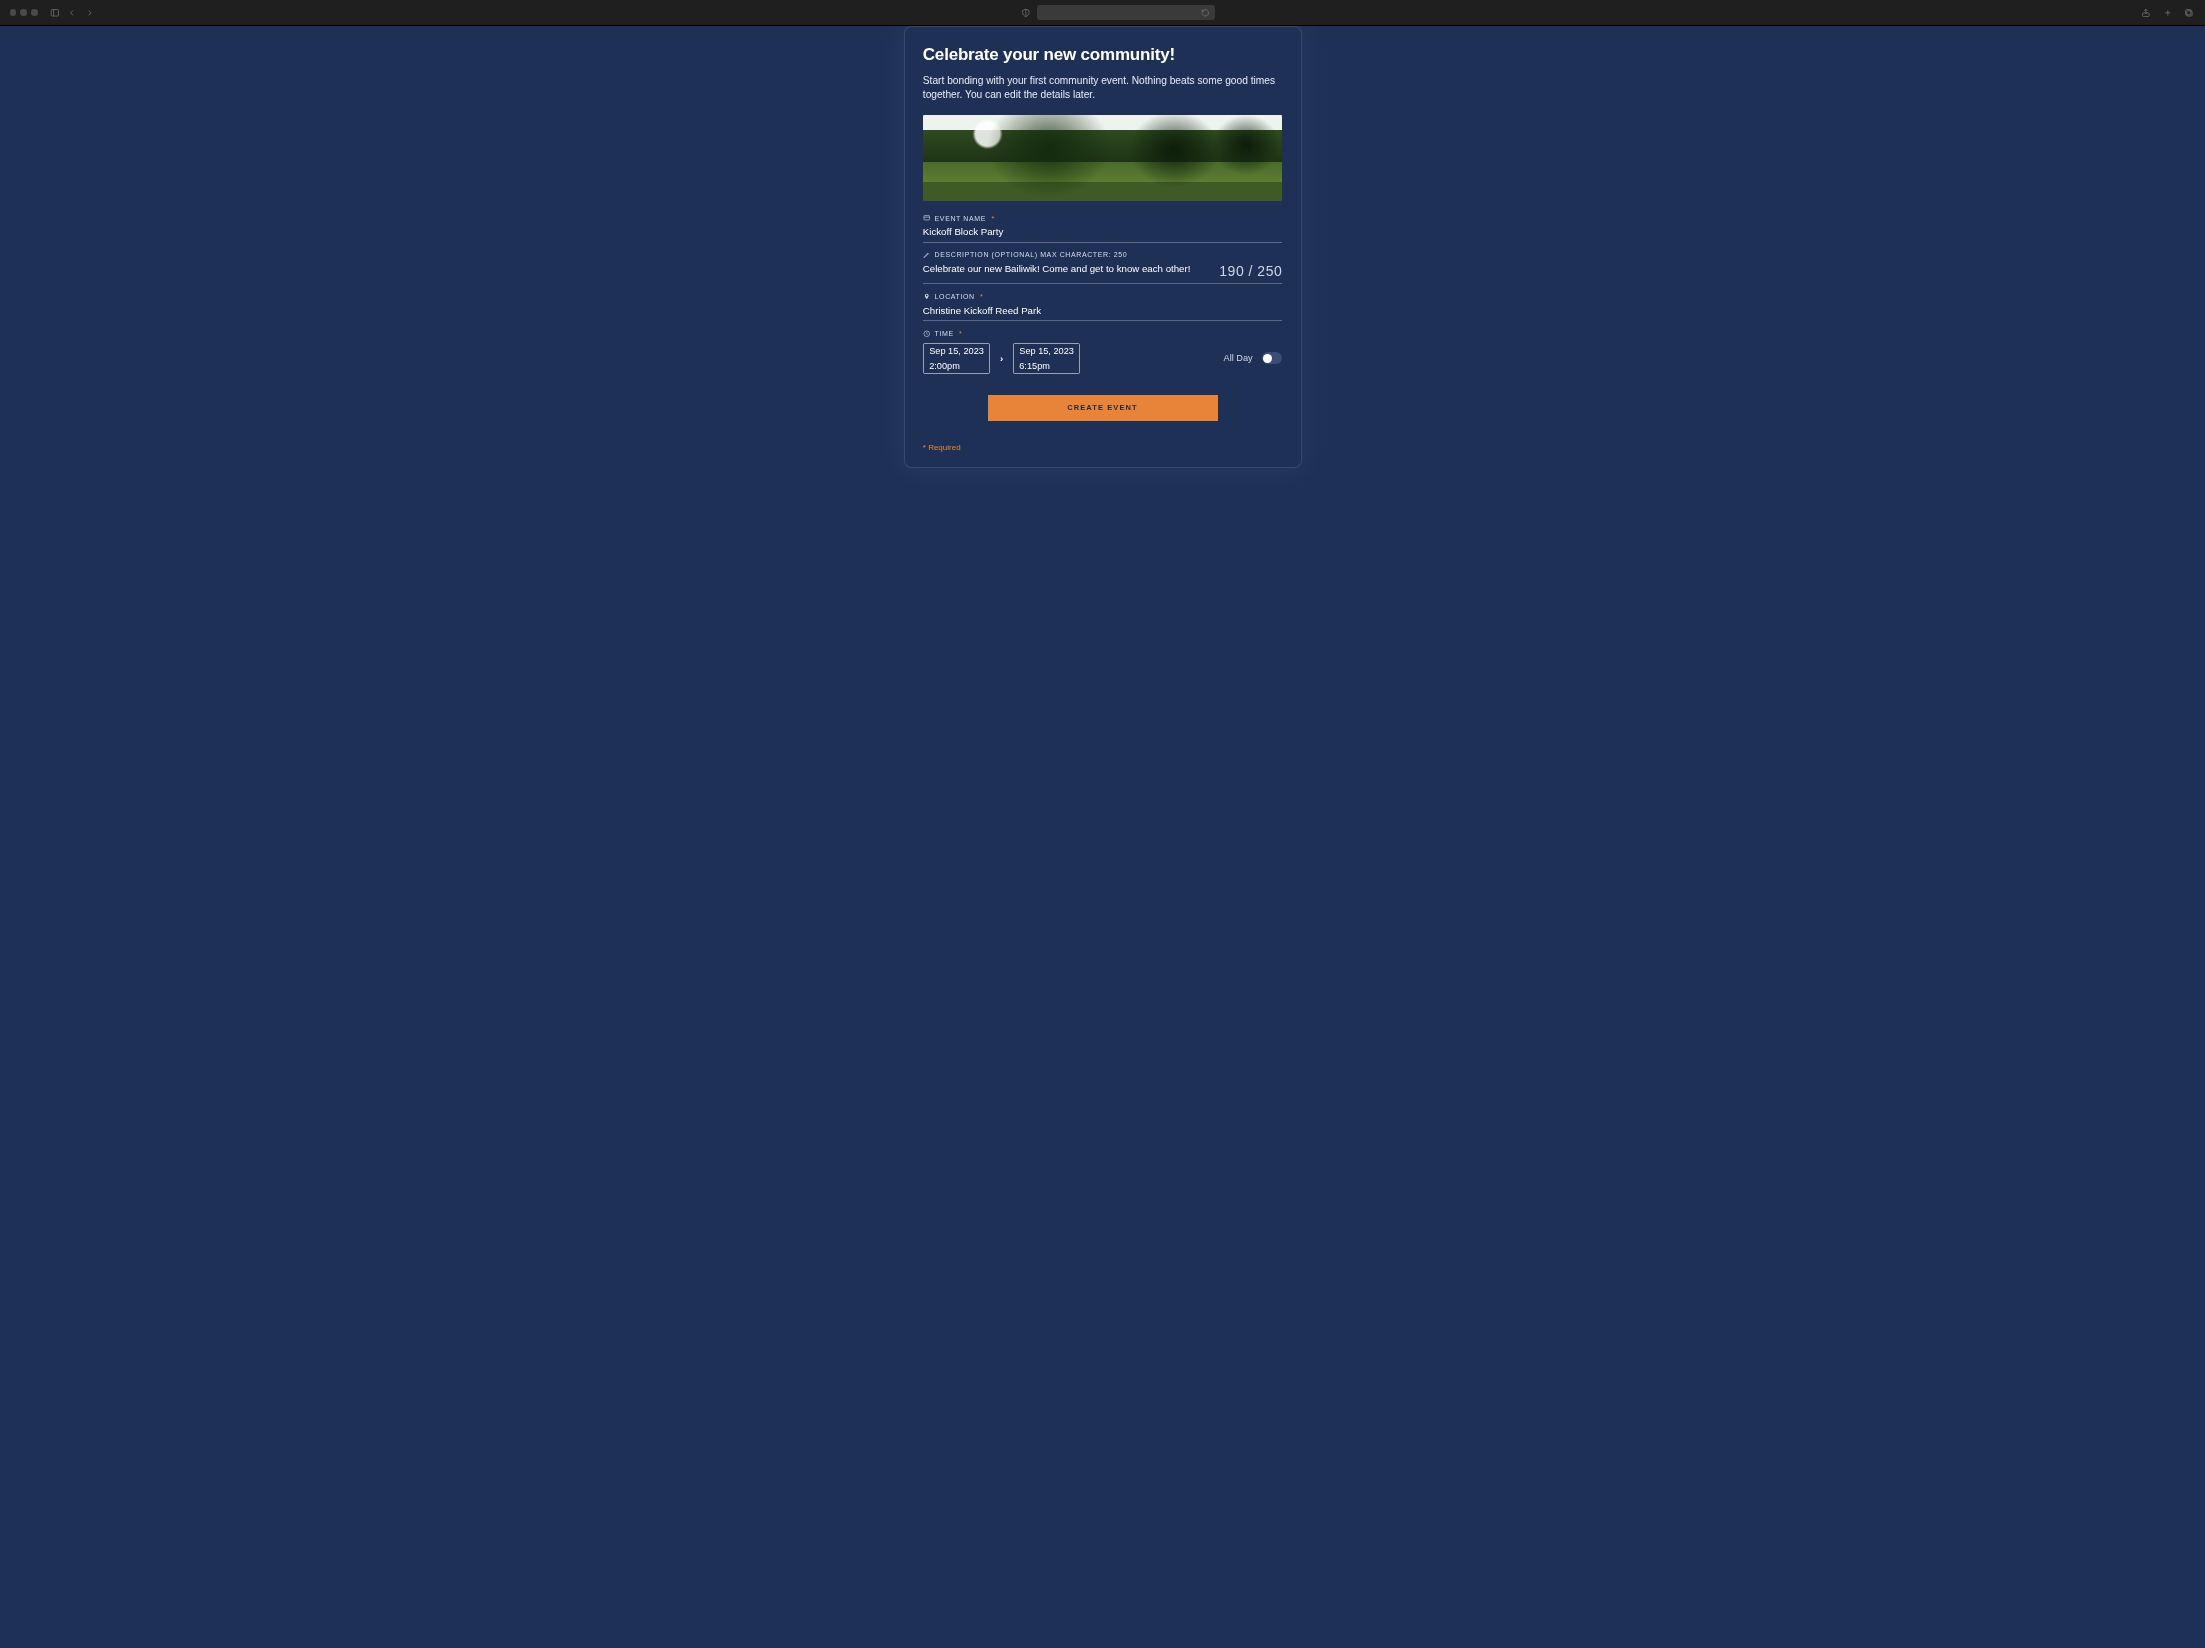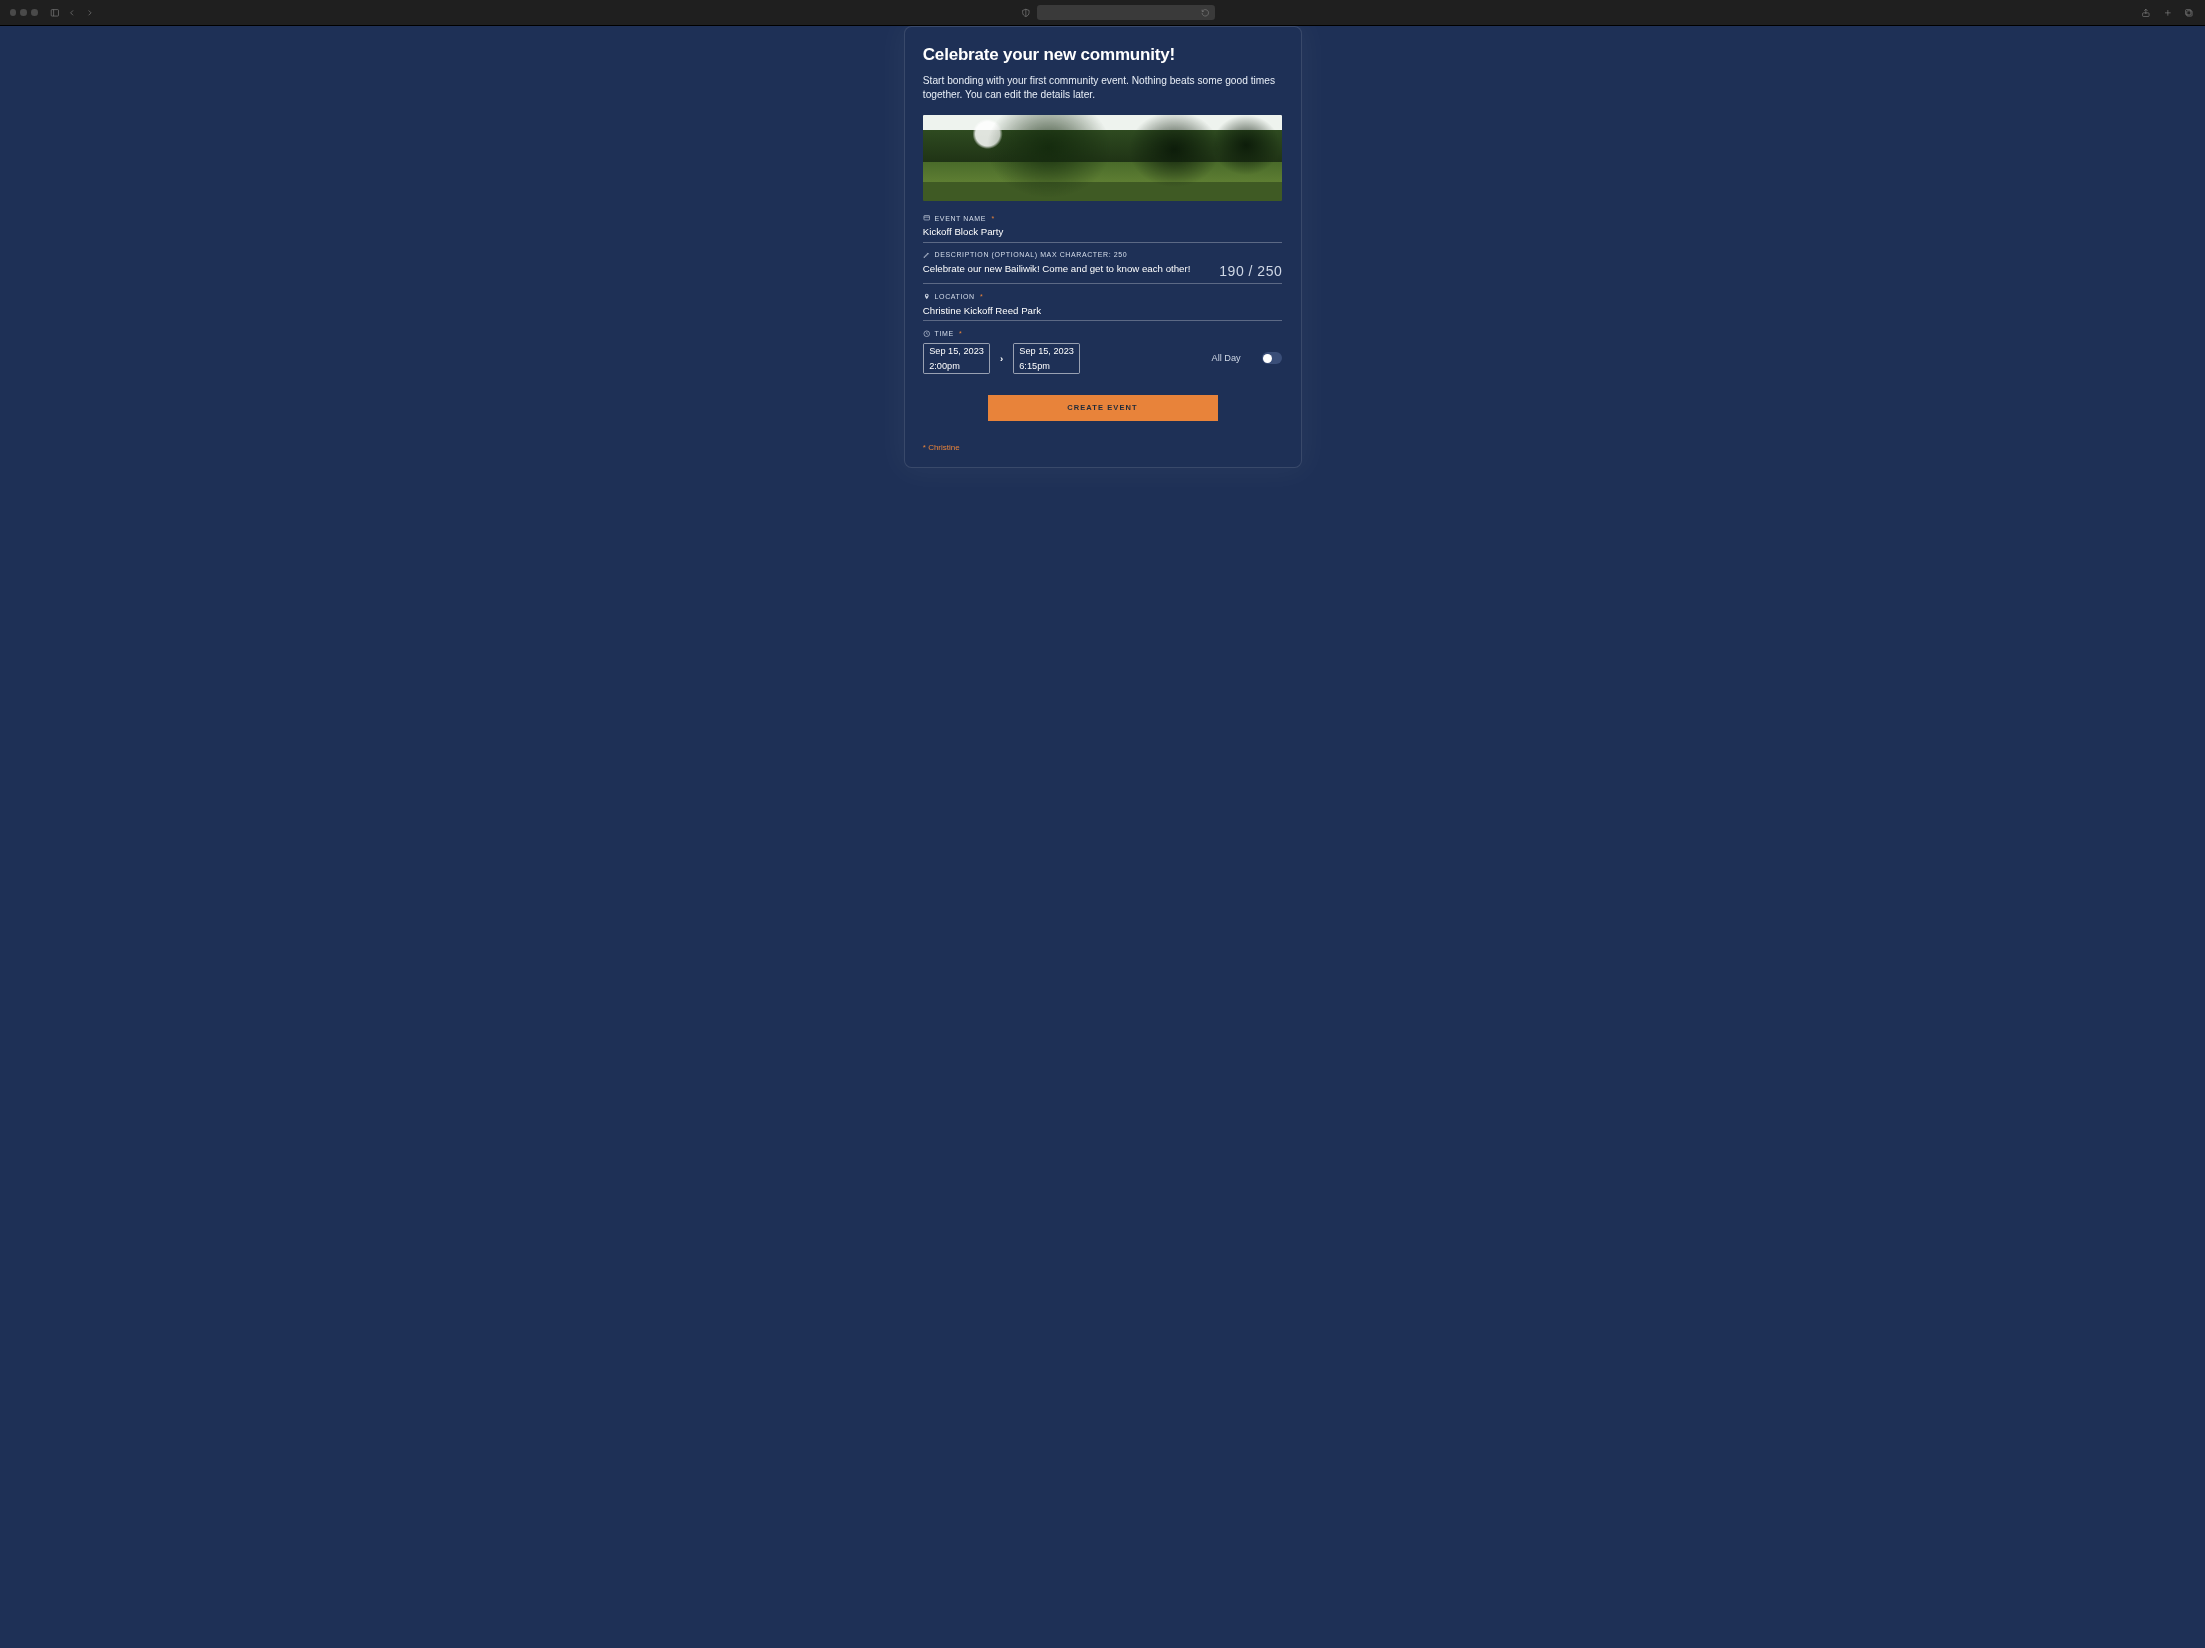--- a/index.html
+++ b/index.html
@@ -126,21 +126,21 @@
     display:flex; gap:5.4px;
     font-size:9.2px;
     flex-direction:column;
   }
   .dt-box .d { }
   .dt-box .t { }
   .arrow { color:#fff; font-size:9.7px; font-weight:600; }
 
   .allday {
     margin-left:auto;
-    display:flex; align-items:center; gap:21px;
+    display:flex; align-items:center; gap:9px;
     color:#cfd7e5; font-size:9.2px;
   }
   .toggle {
     width:20.5px; height:12px; border-radius:6px;
     background:#3a4e78; position:relative;
   }
   .toggle .knob {
     position:absolute; left:1.1px; top:1.1px;
     width:9.7px; height:9.7px; border-radius:50%;
     background:#fff;
@@ -311,17 +311,17 @@
           <span>All Day</span>
           <div class="toggle">
             <div class="knob"></div>
           </div>
         </div>
       </div>
     </div>
 
     <button class="create-btn">CREATE EVENT</button>
 
-    <div class="required-note">* Christine</div>
+    <div class="required-note">* Required</div>
 
   </div>
 </div>
 
 
 </body></html>

